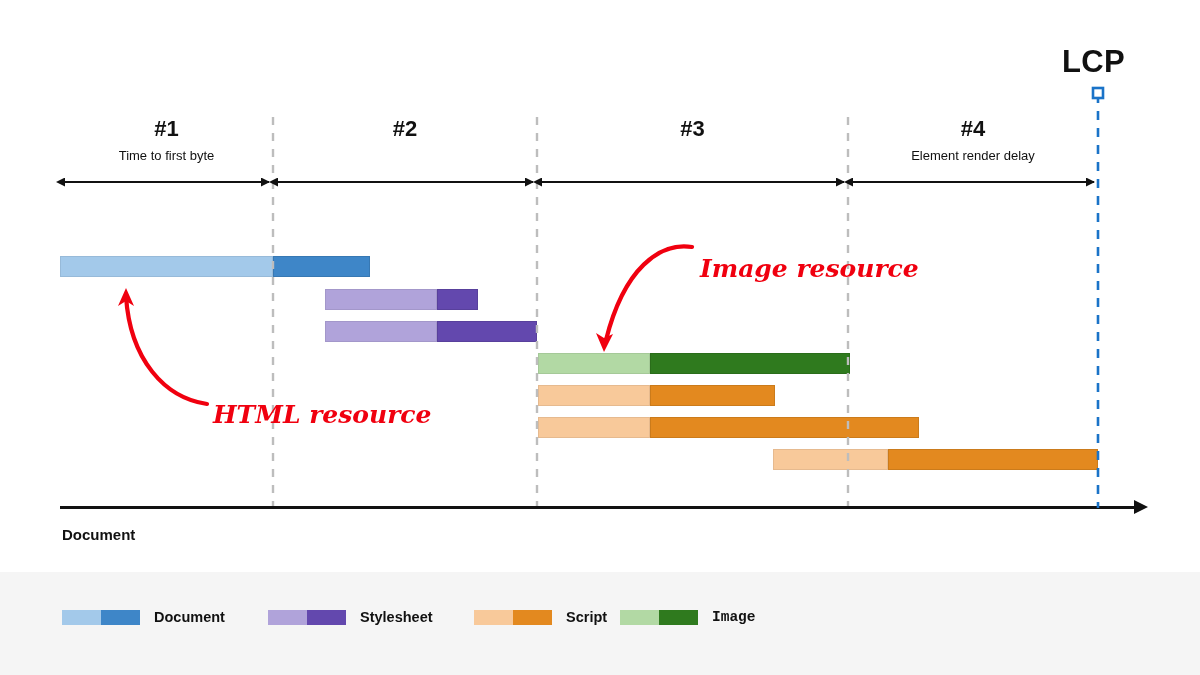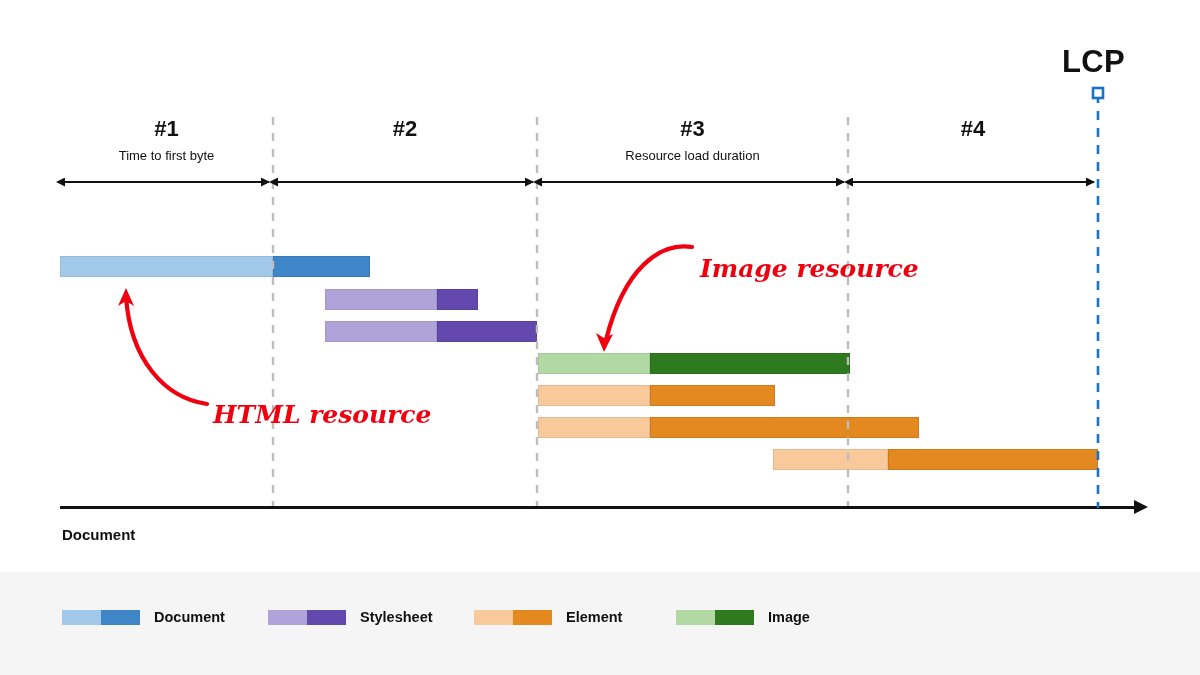--- a/index.html
+++ b/index.html
@@ -159,24 +159,24 @@
   <div id="phase-headers">
       <div class="phase" style="left: 60px; top: 116px; width: 213px;">
         <div class="phase-num">#1</div>
         <div class="phase-name">Time to first byte</div>
       </div>
       <div class="phase" style="left: 273px; top: 116px; width: 264px;">
         <div class="phase-num">#2</div>
       </div>
       <div class="phase" style="left: 537px; top: 116px; width: 311px;">
         <div class="phase-num">#3</div>
-        <div class="phase-name">Resource load duration</div>
       </div>
       <div class="phase" style="left: 848px; top: 116px; width: 250px;">
         <div class="phase-num">#4</div>
+        <div class="phase-name">Element render delay</div>
       </div>
     </div>
 
   <div id="bars">
       <div class="bar" style="left: 60px; top: 256px; width: 310px;">
         <div class="seg" style="width: 213px; background: rgb(163, 201, 234); border: 1px solid rgba(0, 0, 0, 0.07);"></div>
         <div class="seg" style="width: 97px; background: rgb(62, 134, 200); border: 1px solid rgba(0, 0, 0, 0.1);"></div>
       </div>
       <div class="bar" style="left: 325px; top: 289px; width: 153px;">
         <div class="seg" style="width: 112px; background: rgb(176, 163, 218); border: 1px solid rgba(0, 0, 0, 0.07);"></div>
@@ -251,23 +251,23 @@
             <span style="background: rgb(176, 163, 218);"></span>
             <span style="background: rgb(99, 72, 174);"></span>
           </div>
           <div class="legend-label">Stylesheet</div>
         </div>
         <div class="legend-item" style="left: 474px;">
           <div class="legend-swatch">
             <span style="background: rgb(248, 201, 154);"></span>
             <span style="background: rgb(227, 137, 31);"></span>
           </div>
-          <div class="legend-label">Element</div>
-        </div>
-        <div class="legend-item" style="left: 676px;">
+          <div class="legend-label">Script</div>
+        </div>
+        <div class="legend-item" style="left: 620px; font-family: Liberation Mono, monospace;">
           <div class="legend-swatch">
             <span style="background: rgb(178, 217, 164);"></span>
             <span style="background: rgb(47, 122, 30);"></span>
           </div>
           <div class="legend-label">Image</div>
         </div>
       </div>
   </div>
 
 </div>

